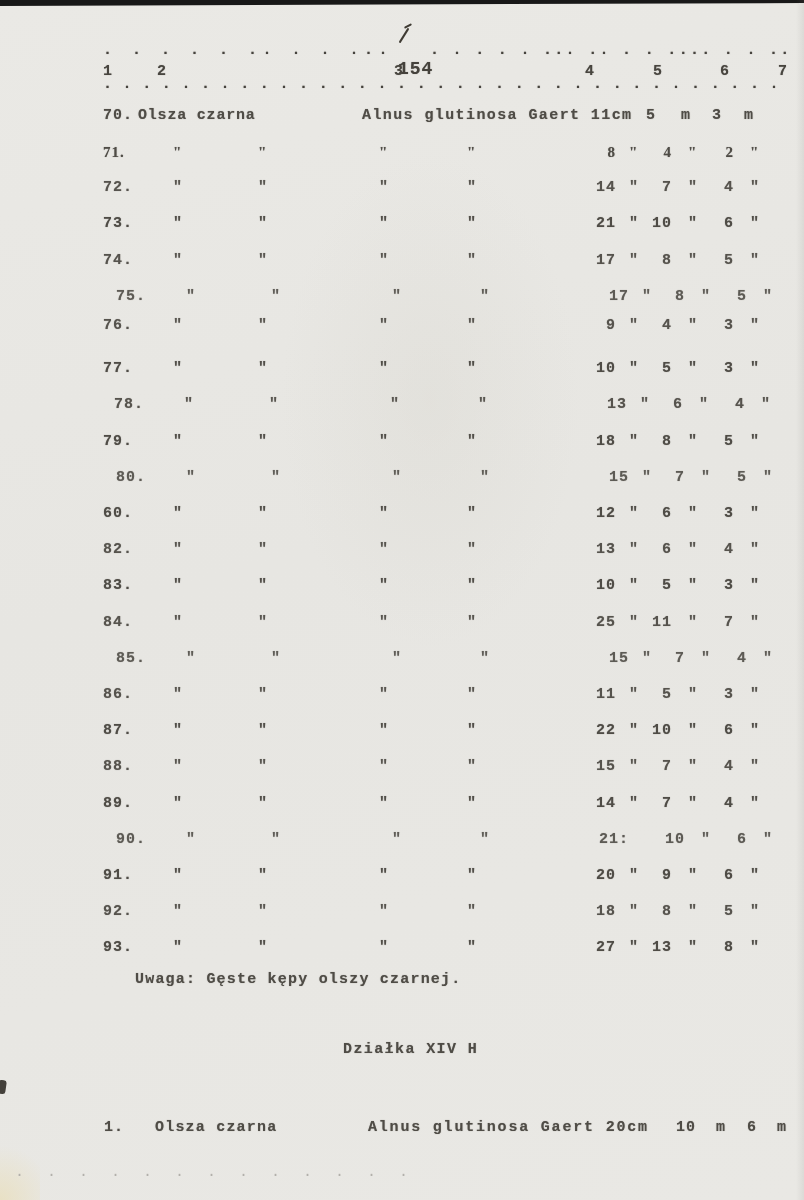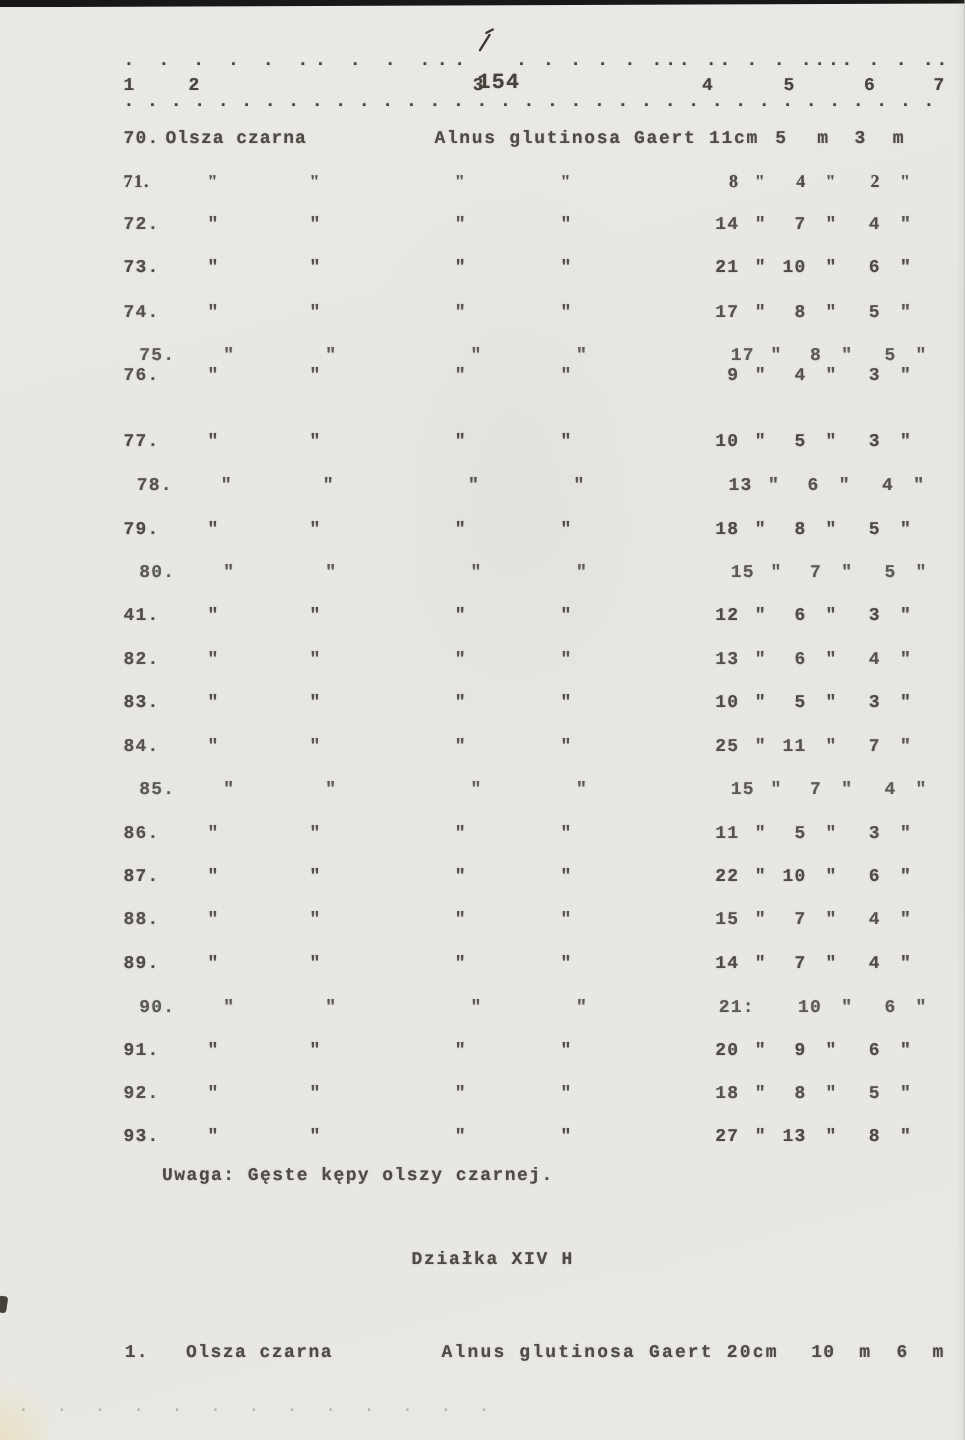--- a/index.html
+++ b/index.html
@@ -151,21 +151,21 @@
       <span class="c dit m3">"</span>
       <span class="c dit m4">"</span>
       <span class="c num v4">17</span>
       <span class="c dit d4">"</span>
       <span class="c num v5">8</span>
       <span class="c dit d5">"</span>
       <span class="c num v6">5</span>
       <span class="c dit d6">"</span>
     </div>
 
-    <div class="row" style="top: 304px;">
+    <div class="row" style="top: 316px;">
       <span class="c no">76.</span>
       <span class="c dit m1">"</span>
       <span class="c dit m2">"</span>
       <span class="c dit m3">"</span>
       <span class="c dit m4">"</span>
       <span class="c num v4">9</span>
       <span class="c dit d4">"</span>
       <span class="c num v5">4</span>
       <span class="c dit d5">"</span>
       <span class="c num v6">3</span>
@@ -222,21 +222,21 @@
       <span class="c dit m4">"</span>
       <span class="c num v4">15</span>
       <span class="c dit d4">"</span>
       <span class="c num v5">7</span>
       <span class="c dit d5">"</span>
       <span class="c num v6">5</span>
       <span class="c dit d6">"</span>
     </div>
 
     <div class="row" style="top: 504px;">
-      <span class="c no">41.</span>
+      <span class="c no">60.</span>
       <span class="c dit m1">"</span>
       <span class="c dit m2">"</span>
       <span class="c dit m3">"</span>
       <span class="c dit m4">"</span>
       <span class="c num v4">12</span>
       <span class="c dit d4">"</span>
       <span class="c num v5">6</span>
       <span class="c dit d5">"</span>
       <span class="c num v6">3</span>
       <span class="c dit d6">"</span>

